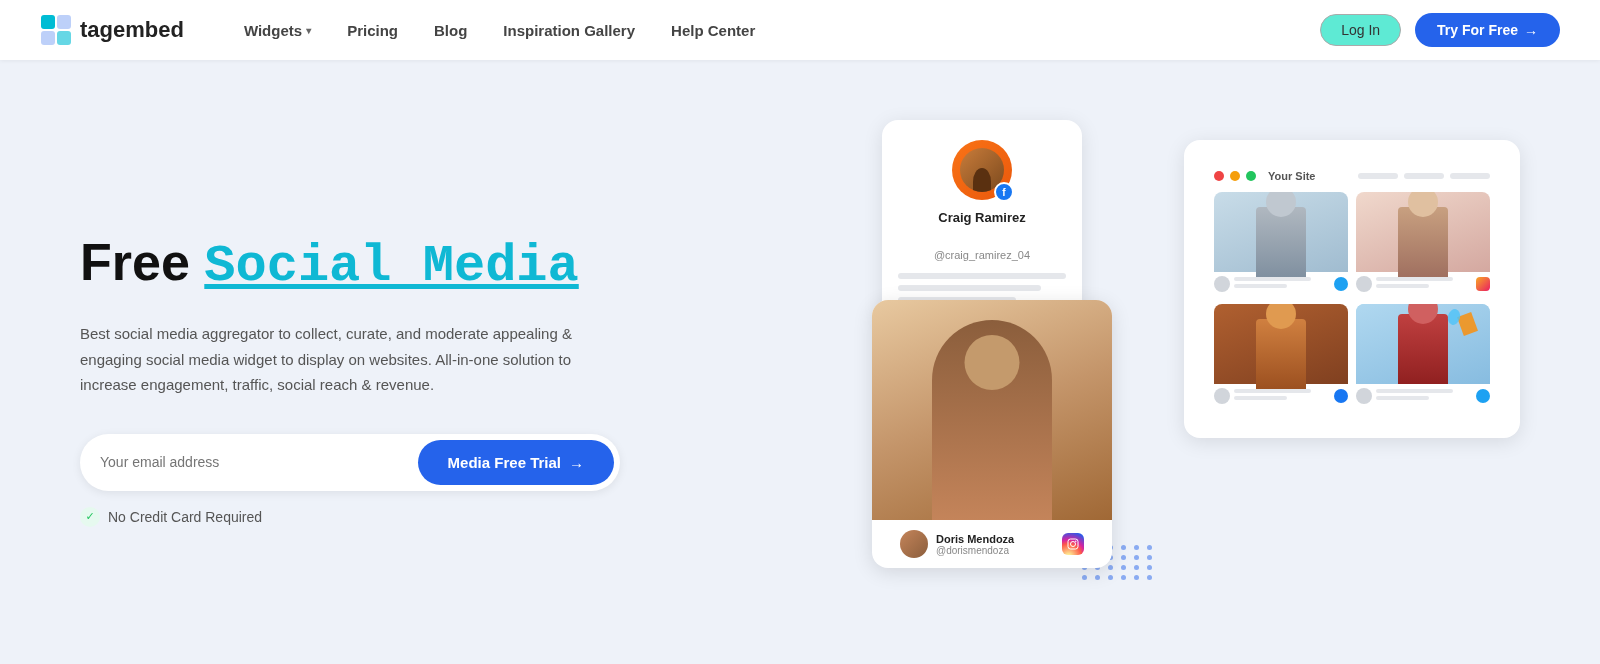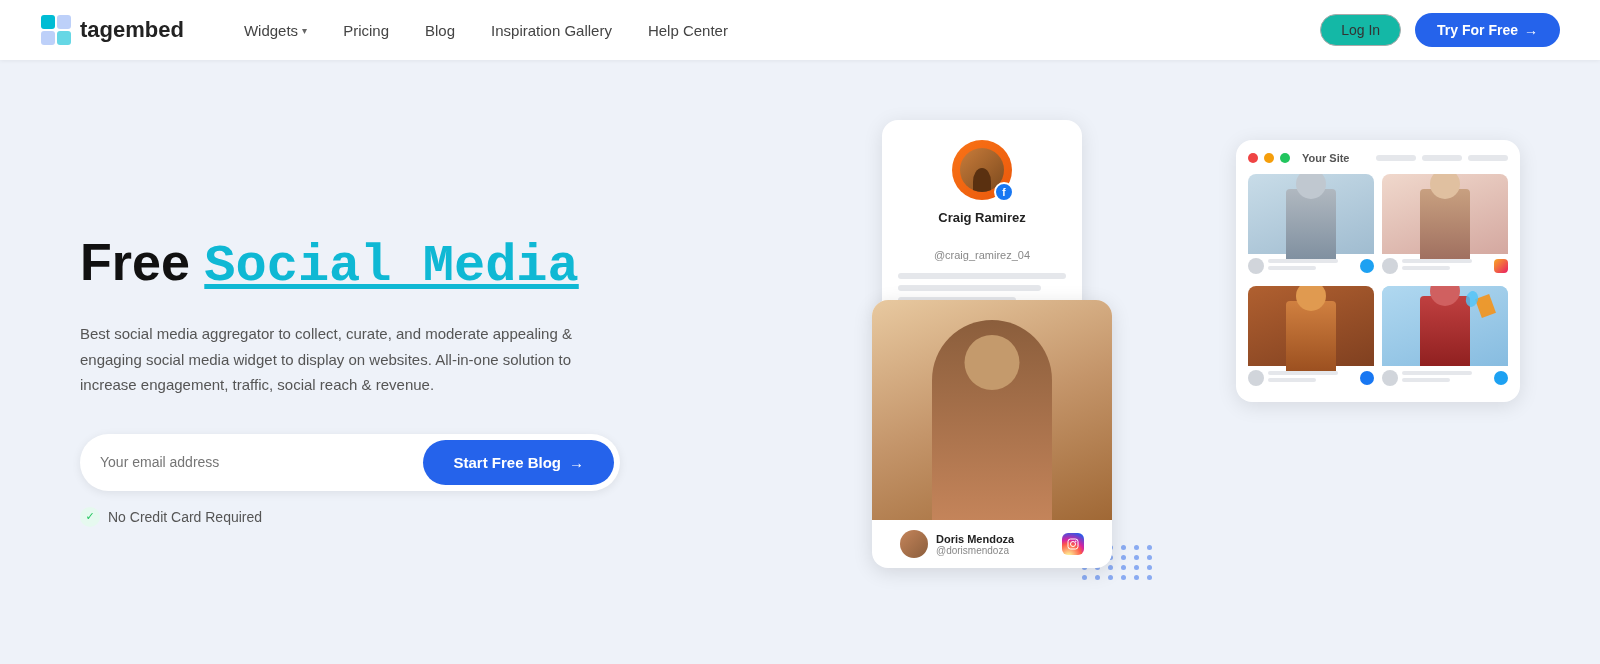--- a/index.html
+++ b/index.html
@@ -41,39 +41,39 @@
     .nav-links {
       display: flex;
       align-items: center;
       gap: 36px;
       flex: 1;
     }
     .nav-links a {
       color: #444;
       text-decoration: none;
       font-size: 15px;
-      font-weight: 400;
+      font-weight: 700;
     }
     .widgets-link {
       display: flex;
       align-items: center;
       gap: 4px;
     }
     .chevron-down {
       font-size: 10px;
       color: #666;
     }
     .nav-actions {
       display: flex;
       align-items: center;
       gap: 14px;
     }
     .btn-login {
       border: 1.5px solid #aaa;
-      background: #14b8a6;
+      background: #5eead4;
       color: #333;
       padding: 7px 20px;
       border-radius: 22px;
       font-size: 14px;
       font-weight: 500;
       cursor: pointer;
     }
     .btn-try {
       background: #2563eb;
       color: #fff;
@@ -340,24 +340,24 @@
       justify-content: center;
       color: #fff;
       font-size: 12px;
     }
 
     
     .site-card {
       position: absolute;
       top: 20px;
       right: 0;
-      width: 284px;
+      width: 336px;
       background: #fff;
       border-radius: 16px;
-      padding: 12px;
+      padding: 30px;
       box-shadow: 0 4px 20px rgba(0,0,0,0.1);
       z-index: 2;
     }
     .site-header {
       display: flex;
       align-items: center;
       gap: 6px;
       margin-bottom: 10px;
     }
     .dot {
@@ -494,21 +494,21 @@
 
 <section class="hero">
   <div class="hero-left">
     <h1 class="hero-title">
       <span>Free </span><span class="highlight">Social Media</span><br>
     </h1>
     <p class="hero-desc">Best social media aggregator to collect, curate, and moderate appealing &amp; engaging social media widget to display on websites. All-in-one solution to increase engagement, traffic, social reach &amp; revenue.</p>
     <div class="email-form">
       <input class="email-input" type="email" placeholder="Your email address" style="">
       <button class="btn-trial">
-        <span>Start Free Blog</span>
+        <span>Media Free Trial</span>
         <span>→</span>
       </button>
     </div>
     <div class="no-cc">
       <span class="check-icon">✓</span>
       <span>No Credit Card Required</span>
     </div>
   </div>
 
   <div class="hero-right">

